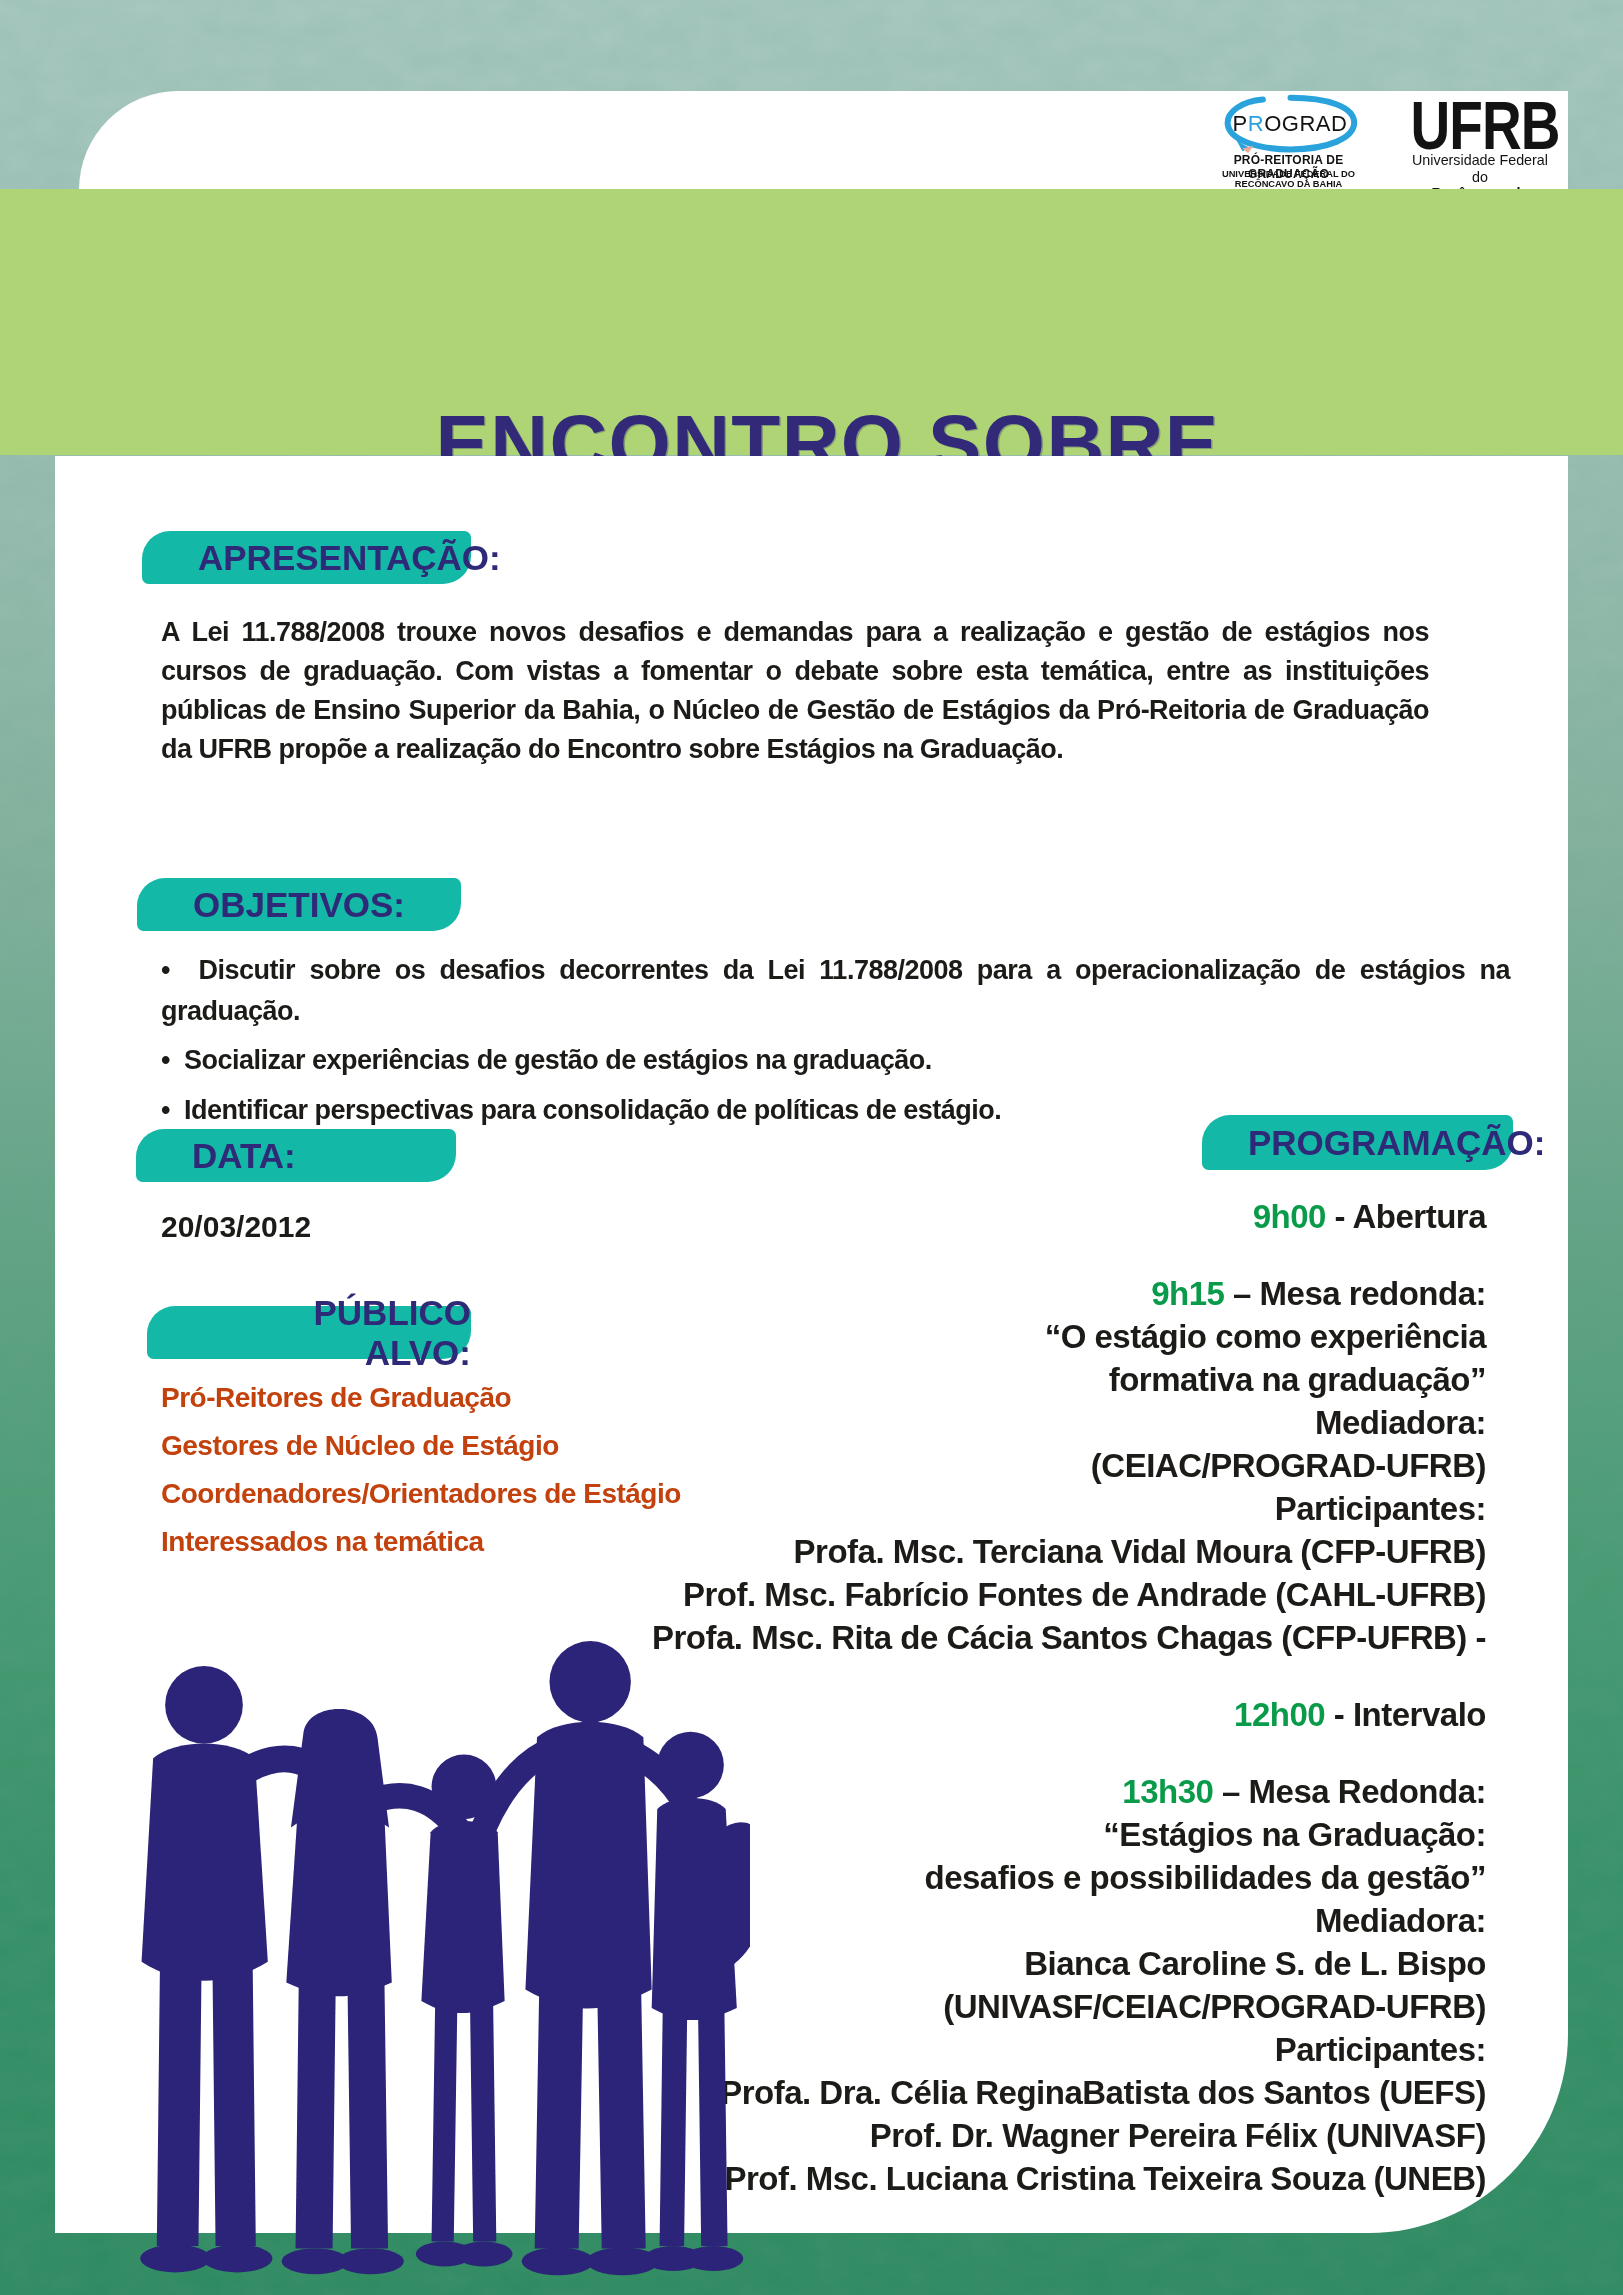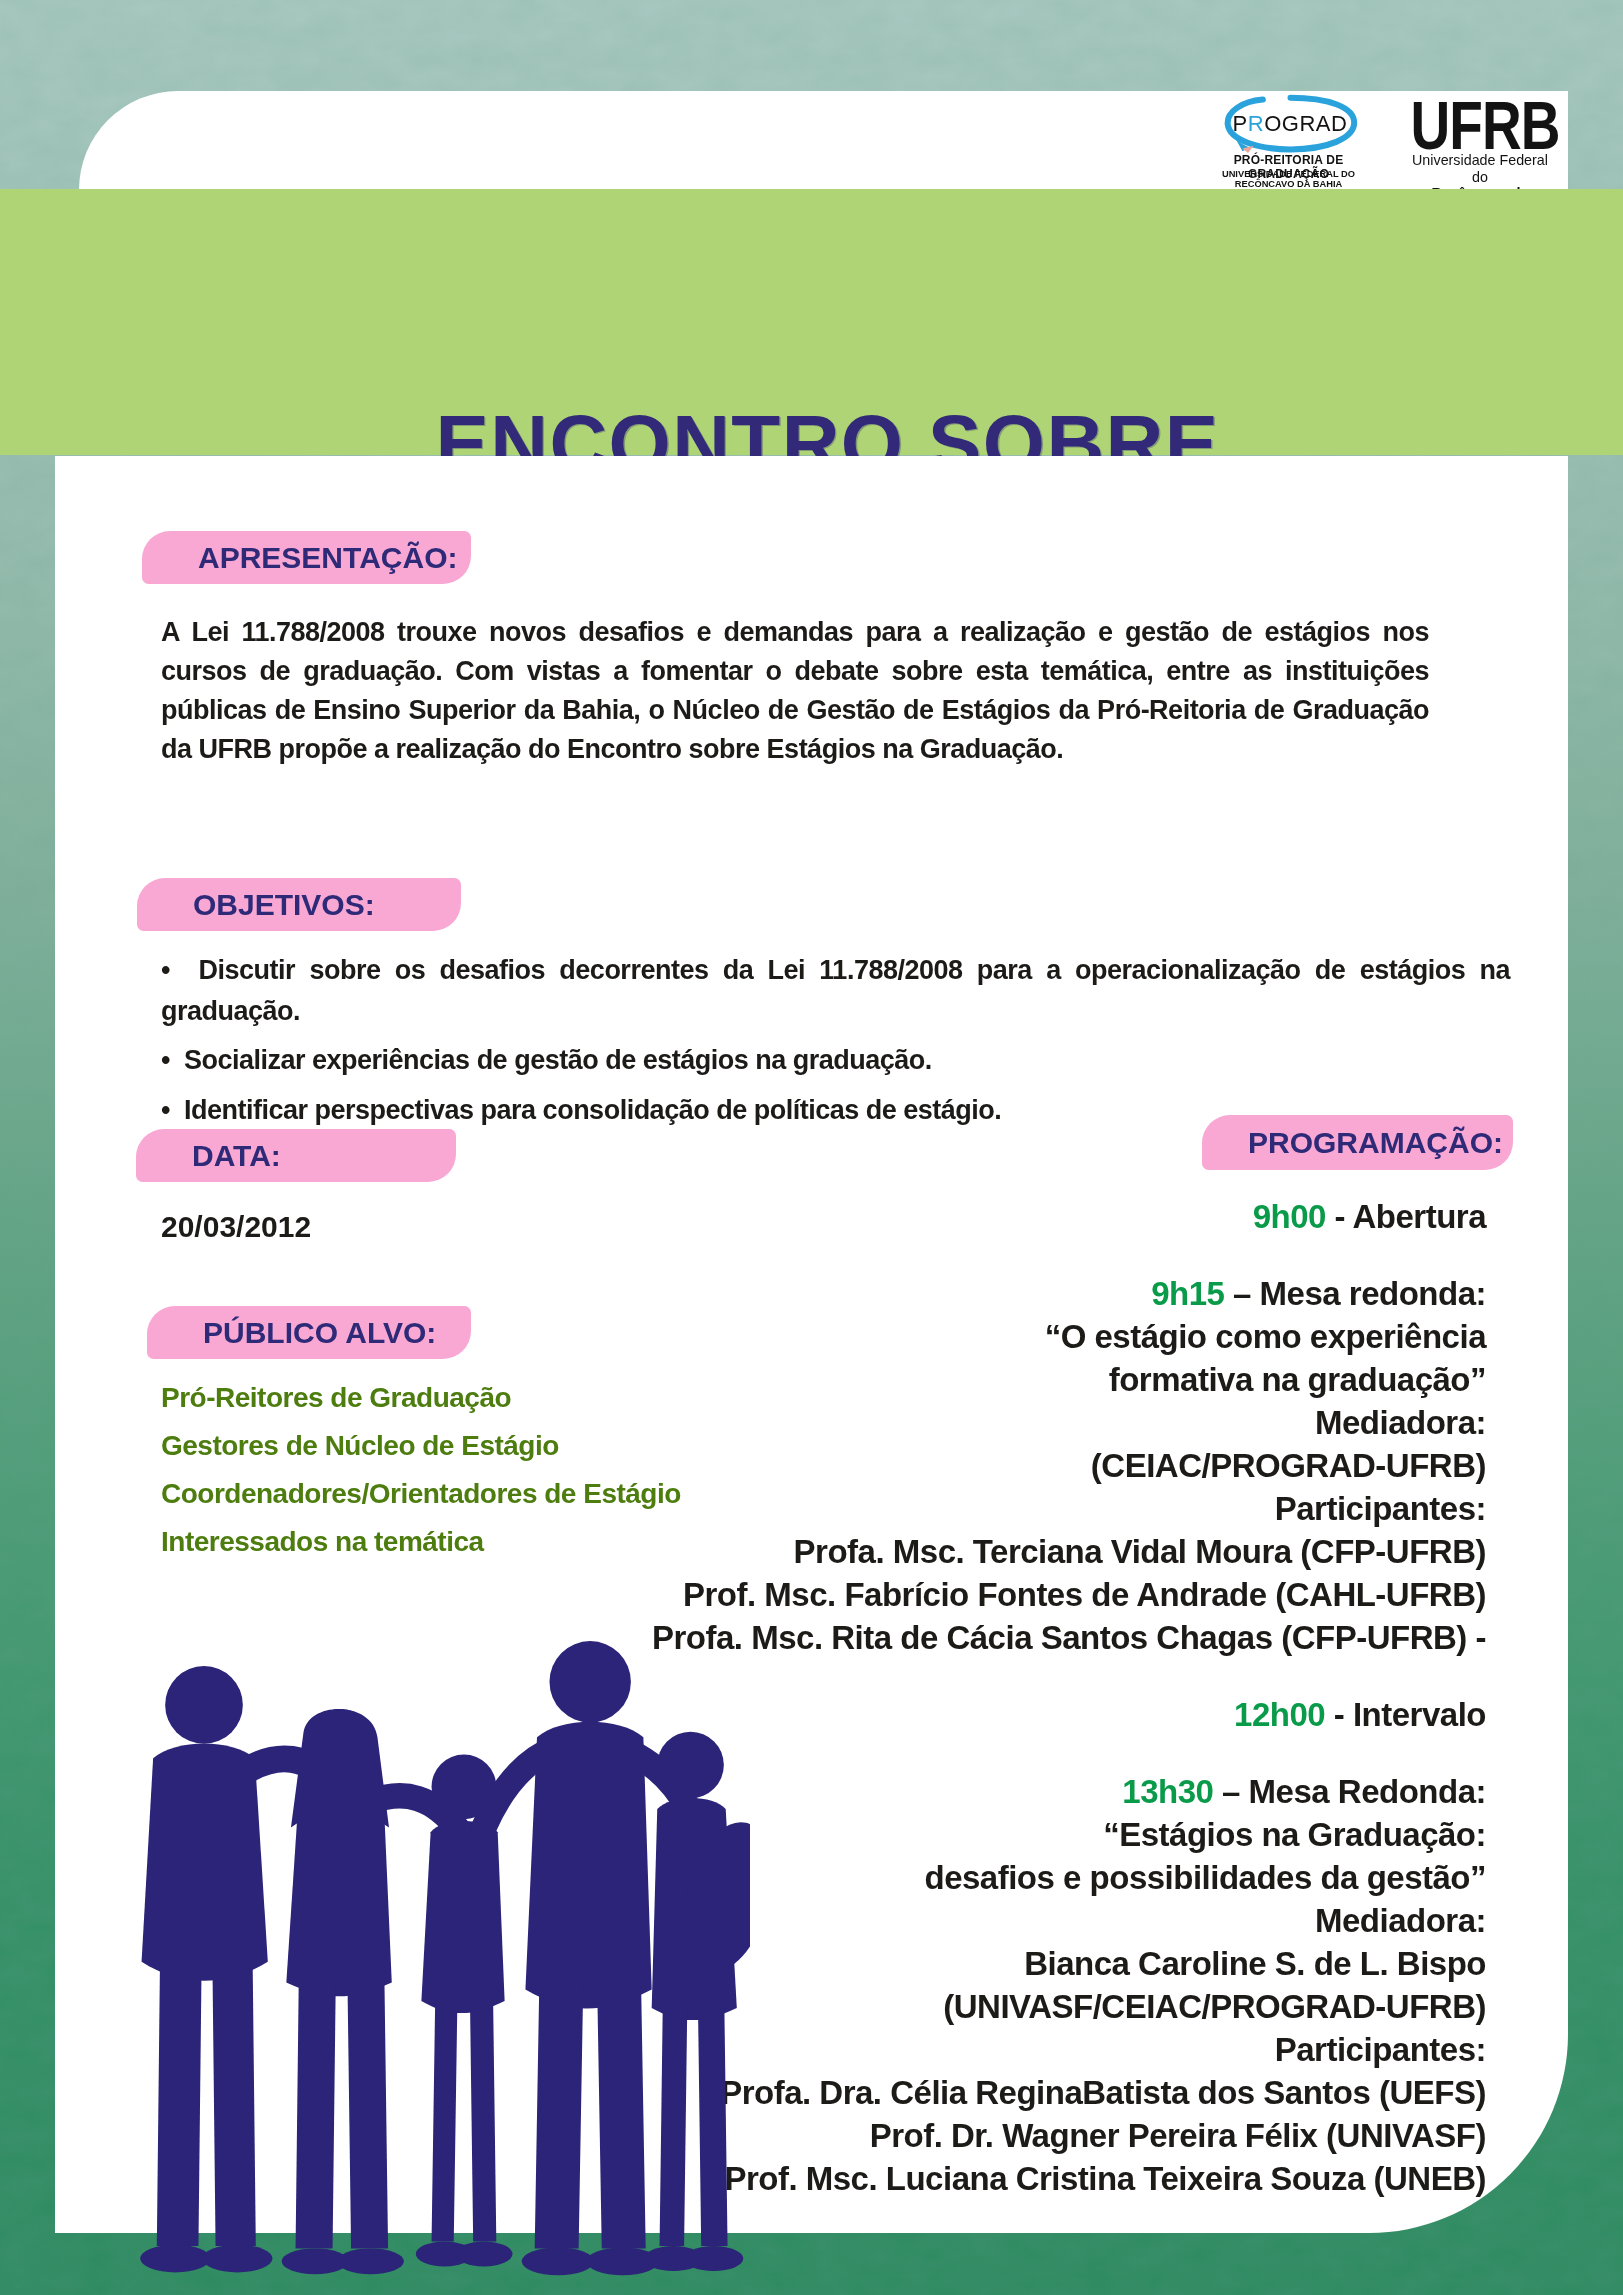--- a/index.html
+++ b/index.html
@@ -42,40 +42,40 @@
   .bt2{top:309px;}
   .band-subtitle{position:absolute;left:0;top:399px;width:100%;text-align:center;color:#322a78;
     font-weight:700;font-size:40px;font-variant:small-caps;letter-spacing:0.9px;white-space:nowrap;
     text-shadow:0.9px 0.5px 0 rgba(50,42,120,.3);}
   
   .main-card{
     position:absolute;left:55px;top:456px;width:1513px;height:1777px;
     background:#ffffff;border-radius:0 0 199px 0;
   }
   .badge{
-    position:absolute;background:#f9a8d4;color:#2e2a78;font-weight:700;
-    font-size:30px;letter-spacing:0;border-radius:28px 6.5px 28px 6.5px;
+    position:absolute;background:#14b8a6;color:#2e2a78;font-weight:700;
+    font-size:35px;letter-spacing:0;border-radius:28px 6.5px 28px 6.5px;
     display:flex;align-items:center;padding-left:56px;box-sizing:border-box;
   }
   .b-apresentacao{left:87px;top:75px;width:329px;height:53px;}
   .b-objetivos{left:82px;top:422px;width:324px;height:53px;}
   .b-data{left:81px;top:673px;width:320px;height:53px;}
   .b-publico{left:92px;top:850px;width:324px;height:53px;text-align:right;}
   .b-programacao{left:1147px;top:659px;width:311px;height:55px;padding-left:46px;}
   .paragraph{
     position:absolute;left:106px;top:157px;width:1268px;
     font-size:27px;font-weight:700;color:#1d1b18;line-height:39px;
     text-align:justify;letter-spacing:-0.5px;
   }
   .bullets{position:absolute;left:106px;top:494px;width:1349px;}
   .bullet-item{font-size:27px;font-weight:700;color:#1d1b18;line-height:41px;
     text-align:justify;letter-spacing:-0.5px;margin-bottom:8.3px;}
   .date-value{position:absolute;left:106px;top:754px;font-size:30px;font-weight:700;color:#1d1b18;}
   .publico-list{position:absolute;left:106px;top:918px;}
-  .publico-line{font-size:28px;font-weight:700;color:#4d7c0f;line-height:48px;letter-spacing:-0.5px;}
+  .publico-line{font-size:28px;font-weight:700;color:#c2410c;line-height:48px;letter-spacing:-0.5px;}
   .schedule{position:absolute;right:82px;top:739px;width:925px;text-align:right;}
   .sched-block{margin-bottom:34px;}
   .sched-line{font-size:33px;font-weight:700;color:#1d1b18;line-height:43px;letter-spacing:-0.5px;}
   .sched-line .time{color:#0a9b4a;}
   
   .silhouette{position:absolute;left:65px;top:1624px;width:685px;height:666px;}
 </style>
 </head>
 <body>
 

